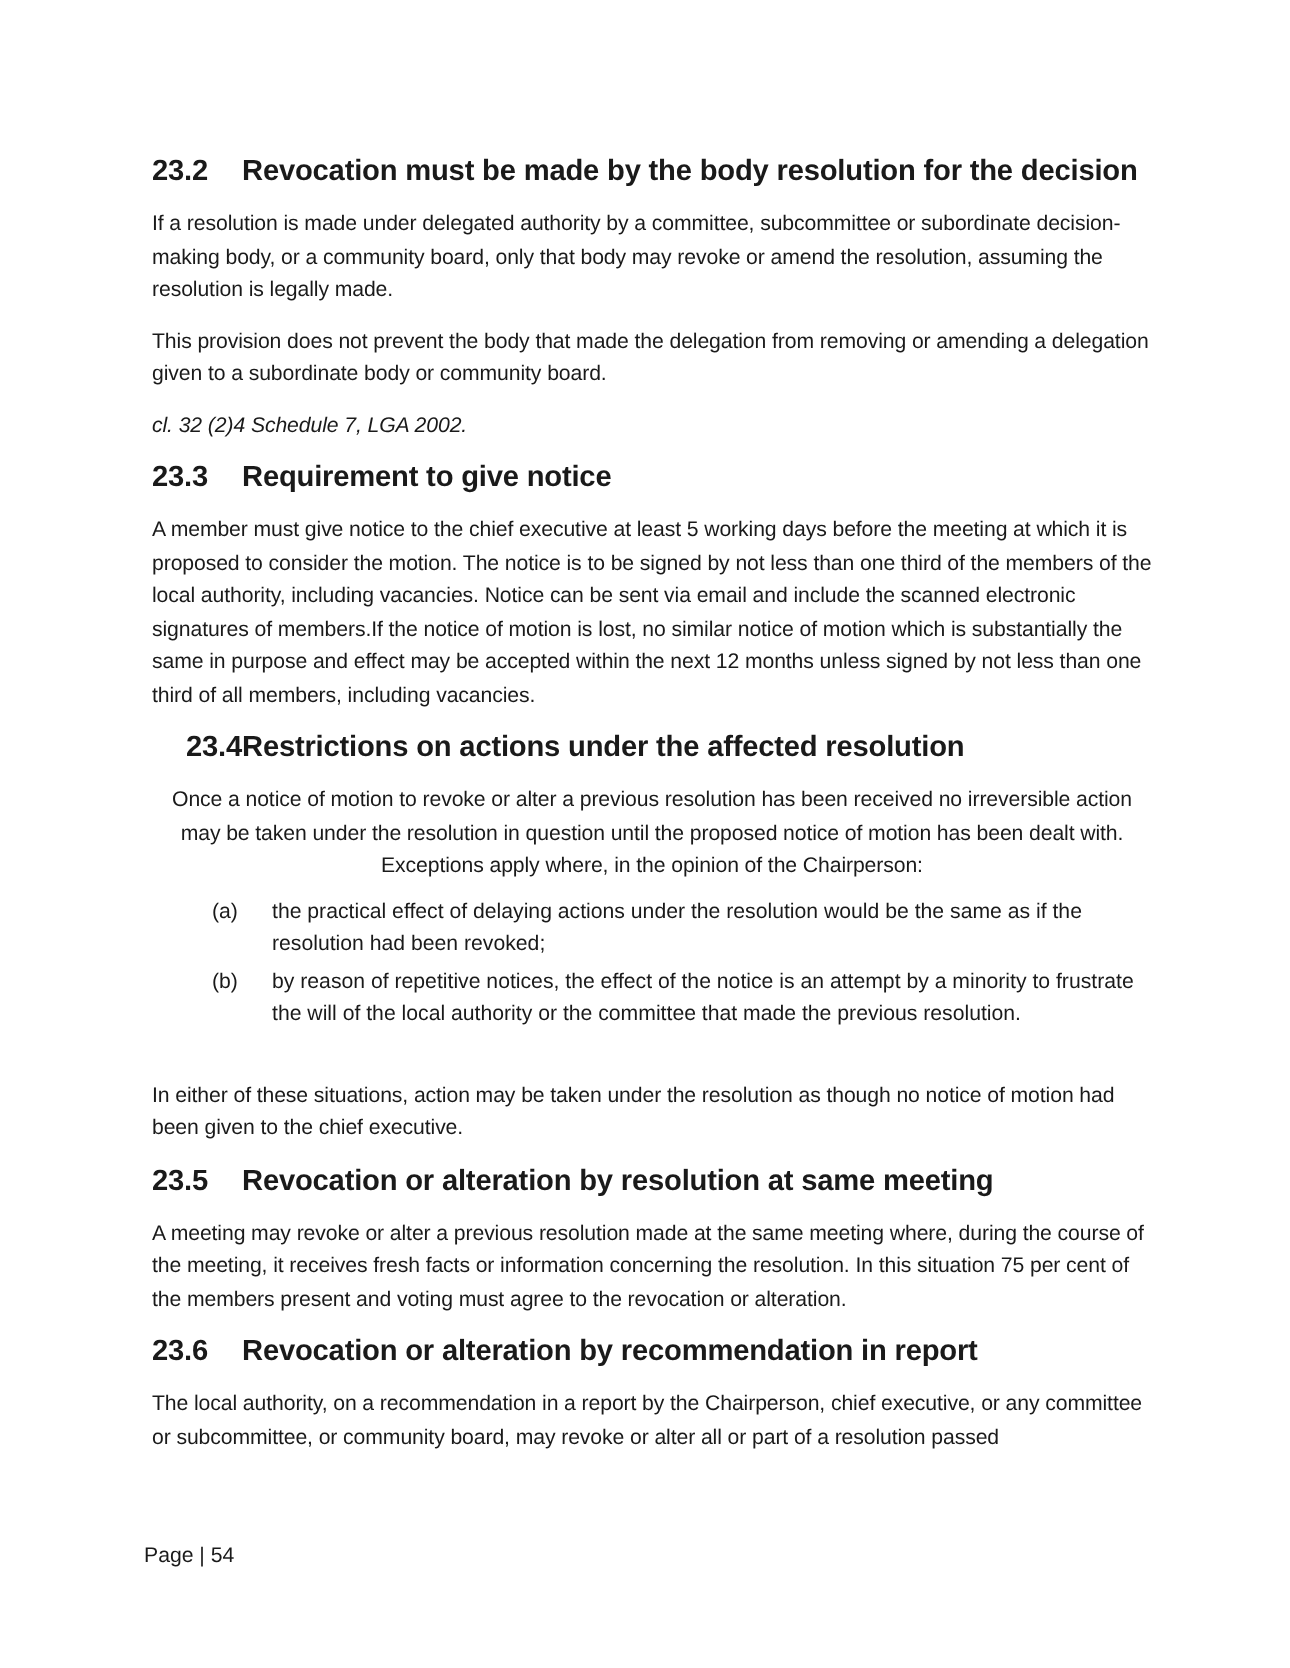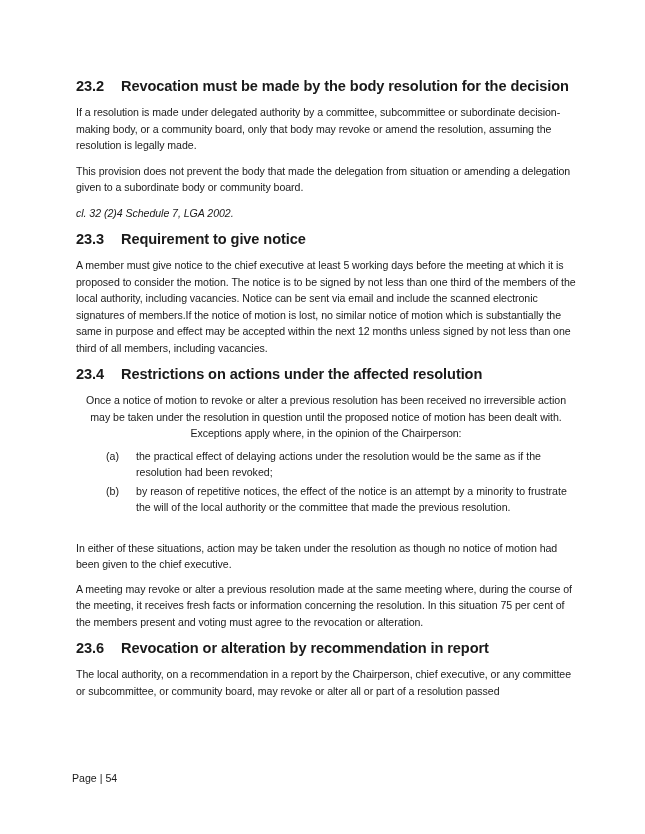--- a/index.html
+++ b/index.html
@@ -20,46 +20,50 @@
 <body>
 
 <div class="page">
   <div class="content">
 
     <h2 style="margin-top:0;">
       <span class="num">23.2</span>
       <span>Revocation must be made by the body resolution for the decision</span>
     </h2>
     <p style="margin-top:8px;">If a resolution is made under delegated authority by a committee, subcommittee or subordinate decision-making body, or a community board, only that body may revoke or amend the resolution, assuming the resolution is legally made.</p>
-    <p style="margin-top:9px;">This provision does not prevent the body that made the delegation from situation or amending a delegation given to a subordinate body or community board.</p>
+    <p style="margin-top:9px;">This provision does not prevent the body that made the delegation from removing or amending a delegation given to a subordinate body or community board.</p>
     <p class="cite" style="margin-top:9px;">cl. 32 (2)4 Schedule 7, LGA 2002.</p>
 
     <h2 style="margin-top:8px;">
       <span class="num">23.3</span>
       <span>Requirement to give notice</span>
     </h2>
     <p style="margin-top:8px;">A member must give notice to the chief executive at least 5 working days before the meeting at which it is proposed to consider the motion. The notice is to be signed by not less than one third of the members of the local authority, including vacancies. Notice can be sent via email and include the scanned electronic signatures of members.If the notice of motion is lost, no similar notice of motion which is substantially the same in purpose and effect may be accepted within the next 12 months unless signed by not less than one third of all members, including vacancies.</p>
 
-    <h2 style="margin-top:8px;">
+    <h2 style="margin-top:8px;text-align:right;">
       <span class="num">23.4</span>
       <span>Restrictions on actions under the affected resolution</span>
     </h2>
     <p style="margin-top:8px;text-align:center;">Once a notice of motion to revoke or alter a previous resolution has been received no irreversible action may be taken under the resolution in question until the proposed notice of motion has been dealt with. Exceptions apply where, in the opinion of the Chairperson:</p>
     <ul class="list" style="margin-top:6px;">
       <li>
         <span class="lbl">(a)</span>
         <span>the practical effect of delaying actions under the resolution would be the same as if the resolution had been revoked;</span>
       </li>
       <li style="margin-top:2px;">
         <span class="lbl">(b)</span>
         <span>by reason of repetitive notices, the effect of the notice is an attempt by a minority to frustrate the will of the local authority or the committee that made the previous resolution.</span>
       </li>
     </ul>
     <p style="margin-top:24px;">In either of these situations, action may be taken under the resolution as though no notice of motion had been given to the chief executive.</p>
 
+    <h2 style="margin-top:8px;">
+      <span class="num">23.5</span>
+      <span>Revocation or alteration by resolution at same meeting</span>
+    </h2>
     <p style="margin-top:8px;">A meeting may revoke or alter a previous resolution made at the same meeting where, during the course of the meeting, it receives fresh facts or information concerning the resolution. In this situation 75 per cent of the members present and voting must agree to the revocation or alteration.</p>
 
     <h2 style="margin-top:8px;">
       <span class="num">23.6</span>
       <span>Revocation or alteration by recommendation in report</span>
     </h2>
     <p style="margin-top:8px;">The local authority, on a recommendation in a report by the Chairperson, chief executive, or any committee or subcommittee, or community board, may revoke or alter all or part of a resolution passed</p>
   </div>
 
   <div class="footer">Page | 54</div>

